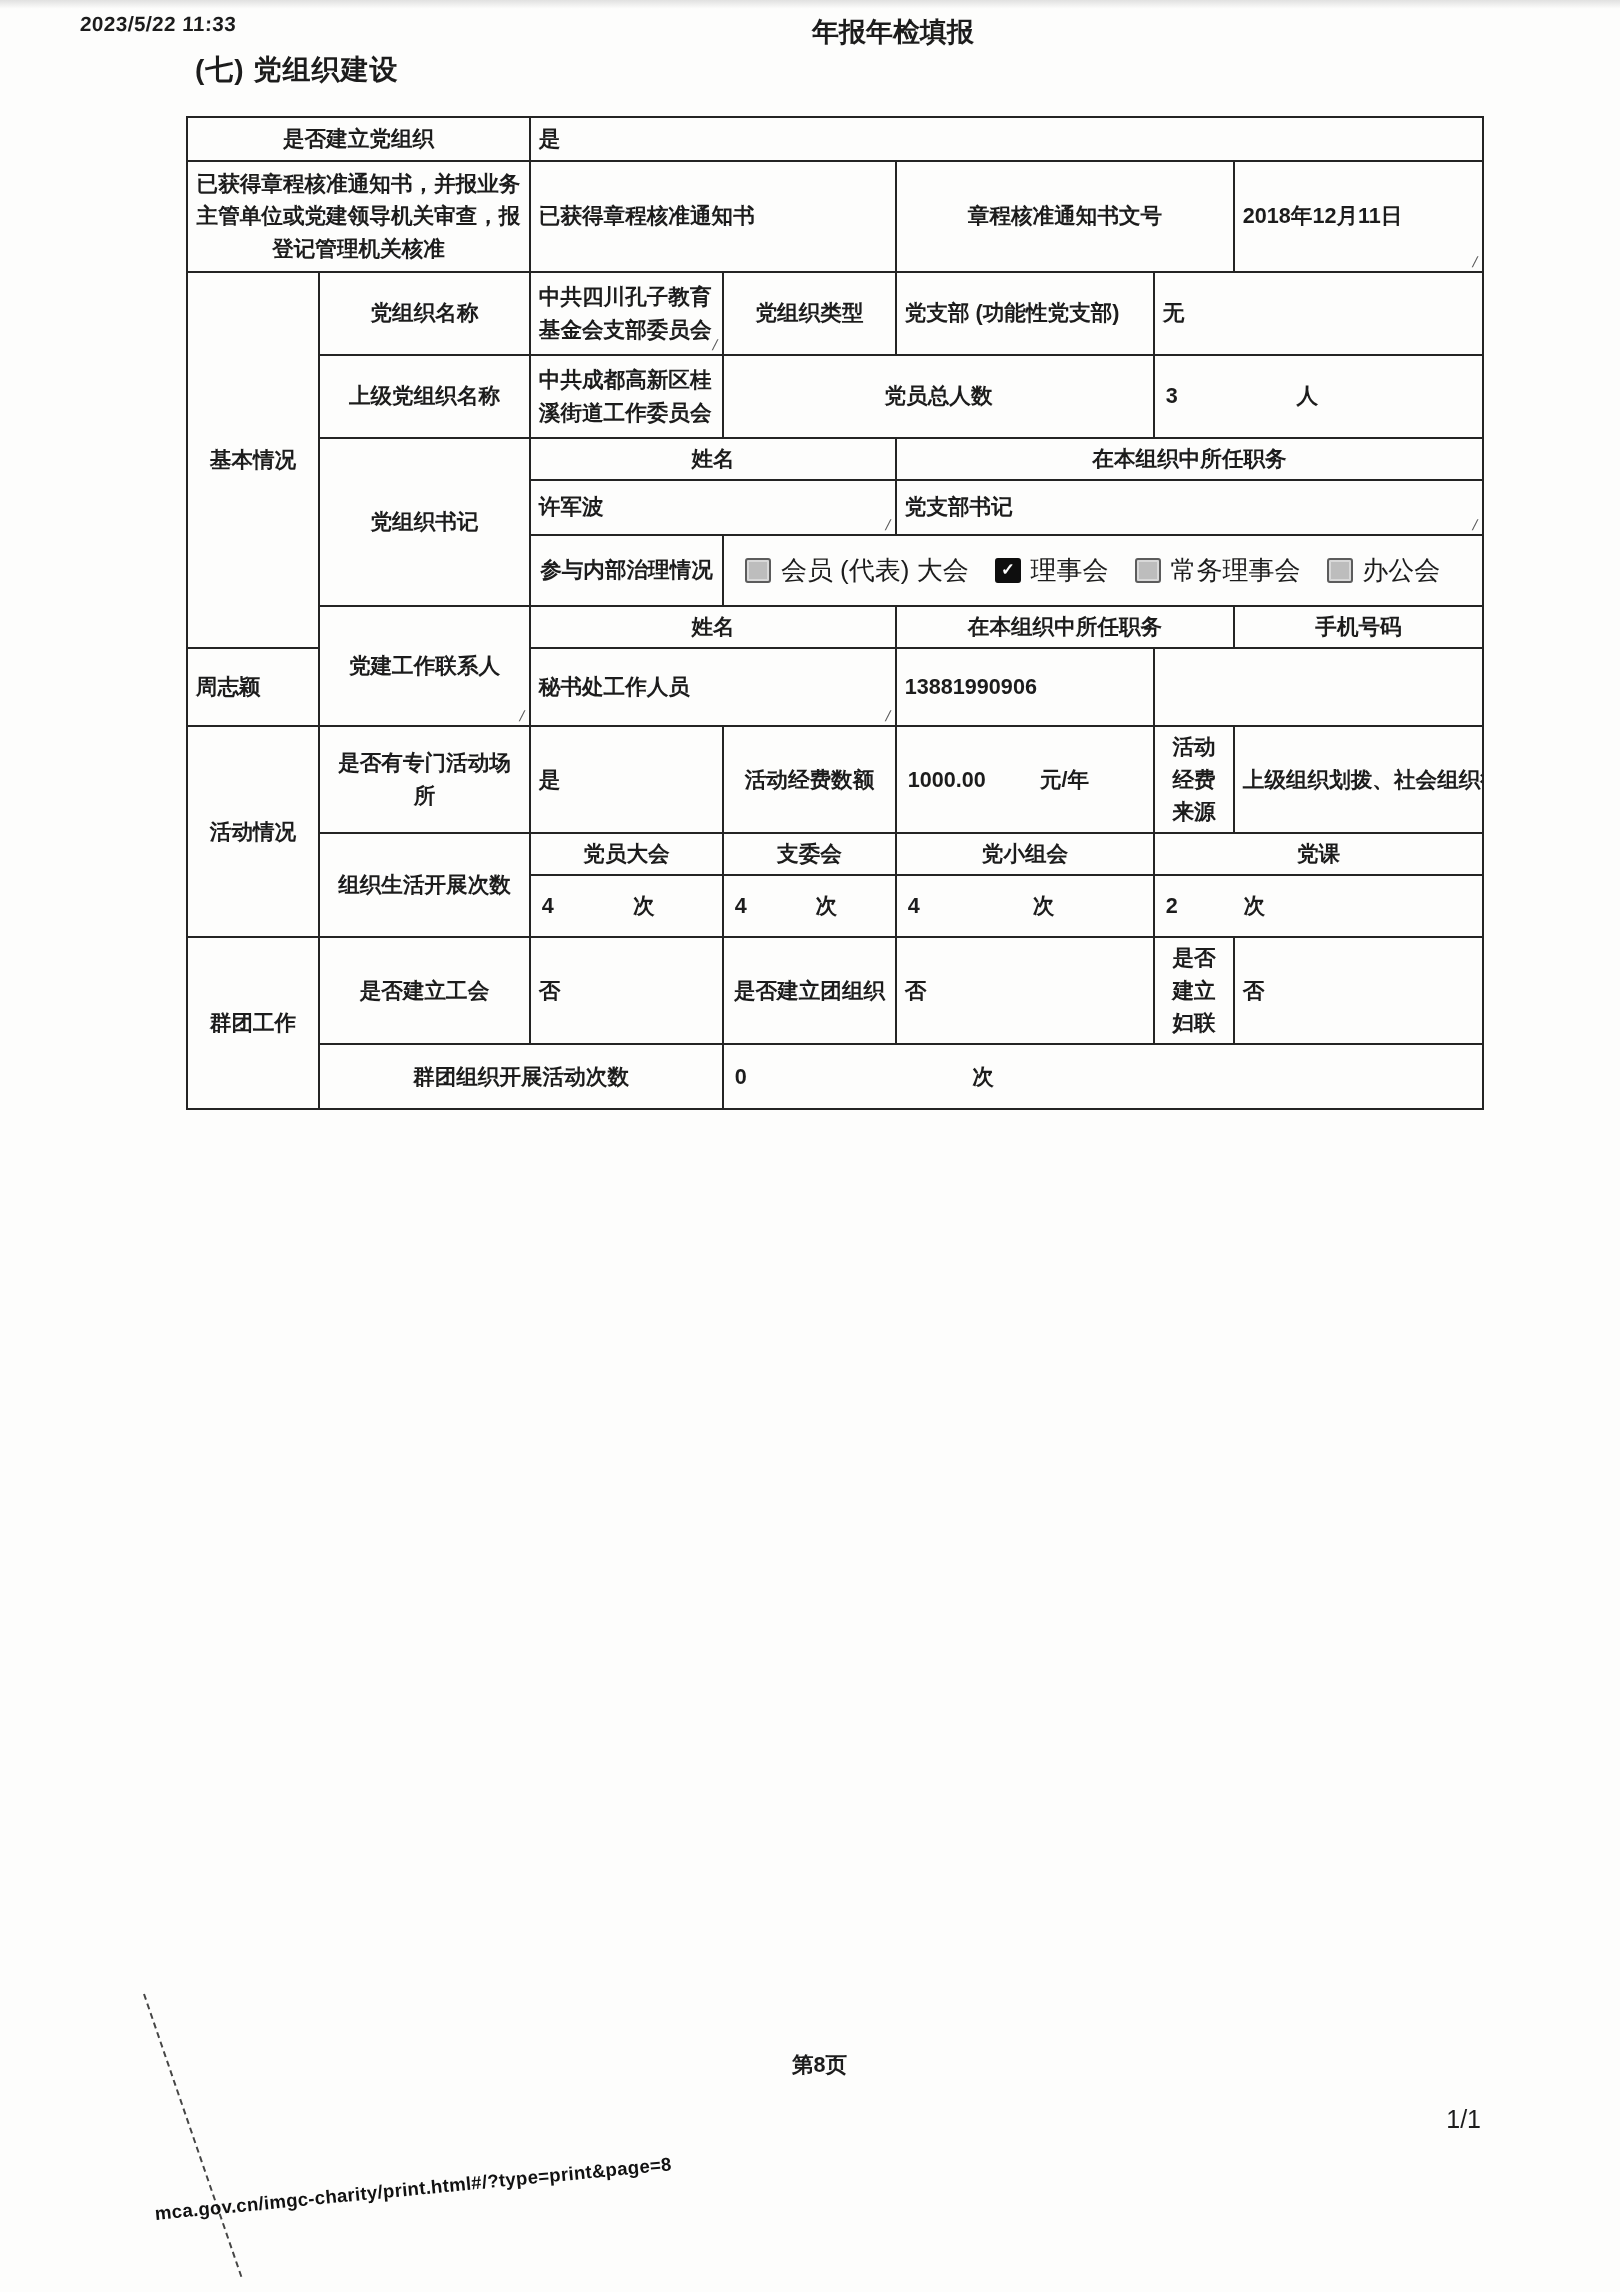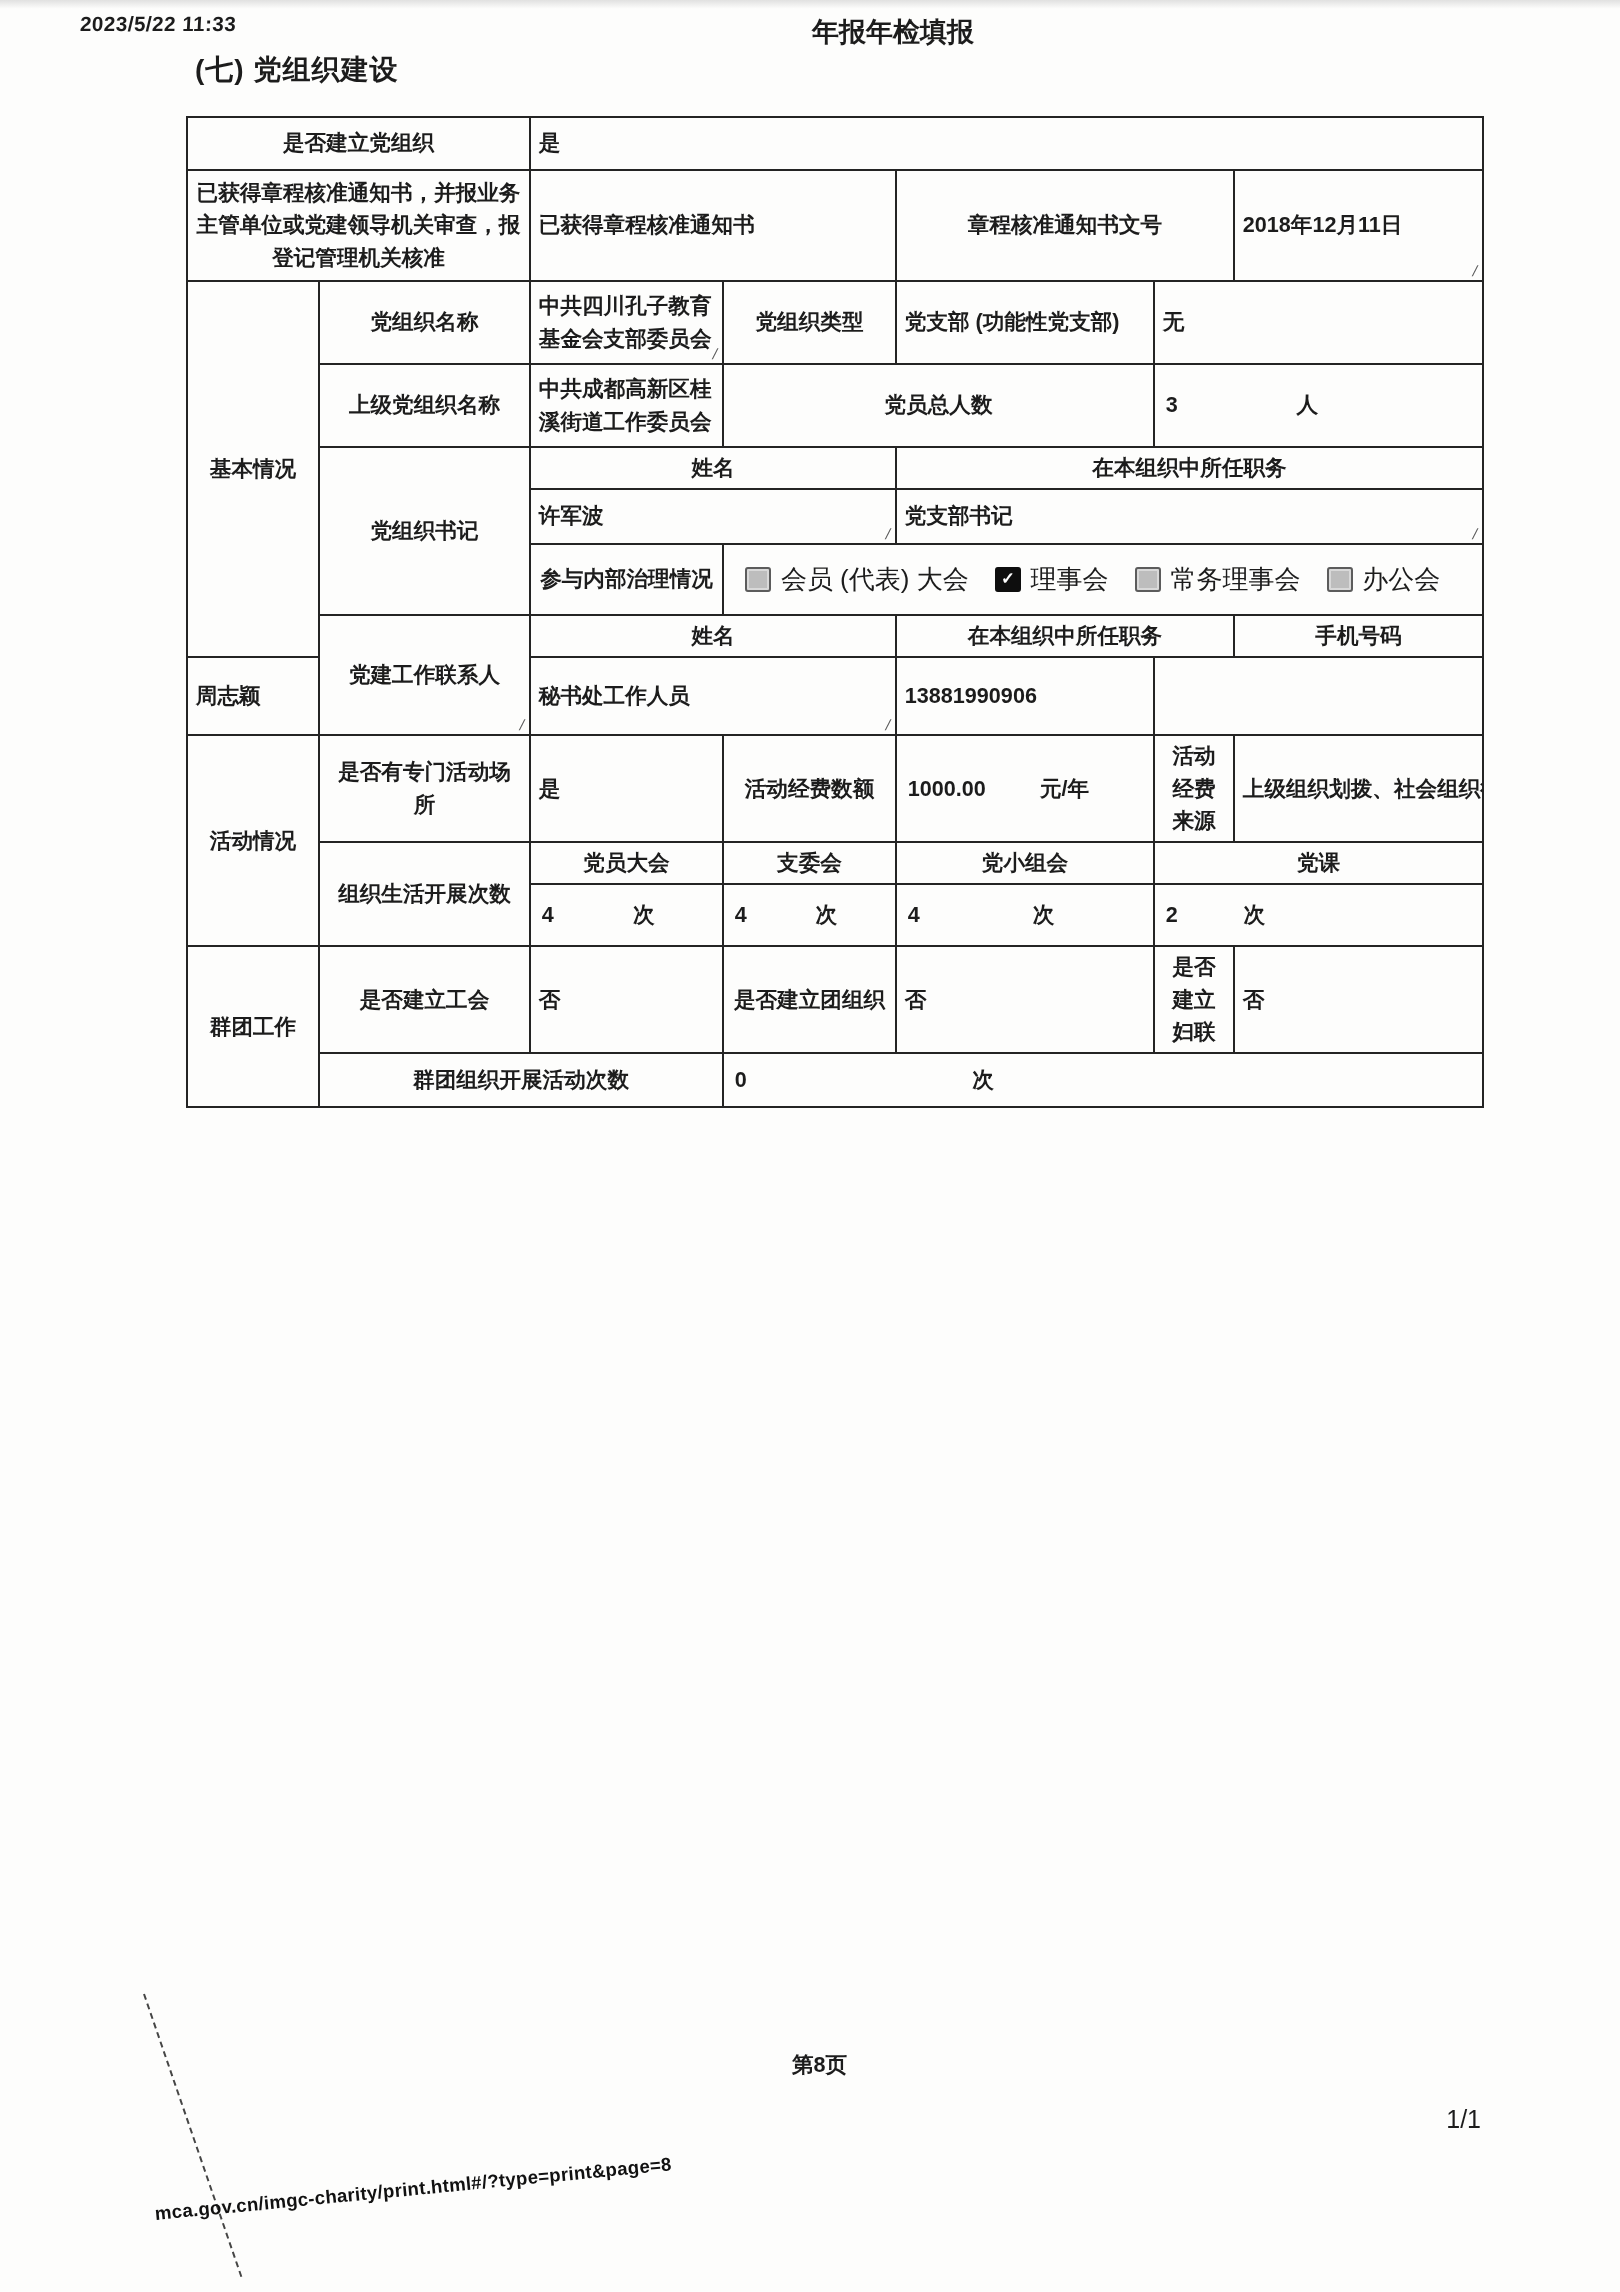--- a/index.html
+++ b/index.html
@@ -121,21 +121,21 @@
       <col style="width:132px">
         <col style="width:211px">
         <col style="width:193px">
       <col style="width:173px">
         <col style="width:258px">
         <col style="width:80px">
         <col style="width:249px">
     </colgroup>
 
     <tbody>
-        <tr style="height:53px">
+        <tr style="height:44px">
       <td class="lbl" colspan="2">是否建立党组织</td>
       <td class="val" colspan="5">是</td>
     </tr>
 
     <tr style="height:111px">
       <td class="lbl tightwrap" colspan="2">已获得章程核准通知书，并报业务主管单位或党建领导机关审查，报登记管理机关核准</td>
       <td class="val" colspan="2">已获得章程核准通知书</td>
       <td class="lbl" colspan="2">章程核准通知书文号</td>
       <td class="topval rz">2018年12月11日</td>
     </tr>
@@ -262,21 +262,21 @@
     <tr style="height:103px">
       <td class="sec" rowspan="2">群团工作</td>
       <td class="lbl">是否建立工会</td>
       <td class="val">否</td>
       <td class="lbl">是否建立团组织</td>
       <td class="val">否</td>
       <td class="narrow">是否建立妇联</td>
       <td class="val">否</td>
     </tr>
 
-    <tr style="height:54px">
+    <tr style="height:65px">
       <td class="lbl" colspan="2">群团组织开展活动次数</td>
       <td colspan="4">
         <span class="pair w32">
           <span class="n">0</span>
           <span class="u">次</span>
         </span>
       </td>
     </tr>
   </tbody>
     </table>

